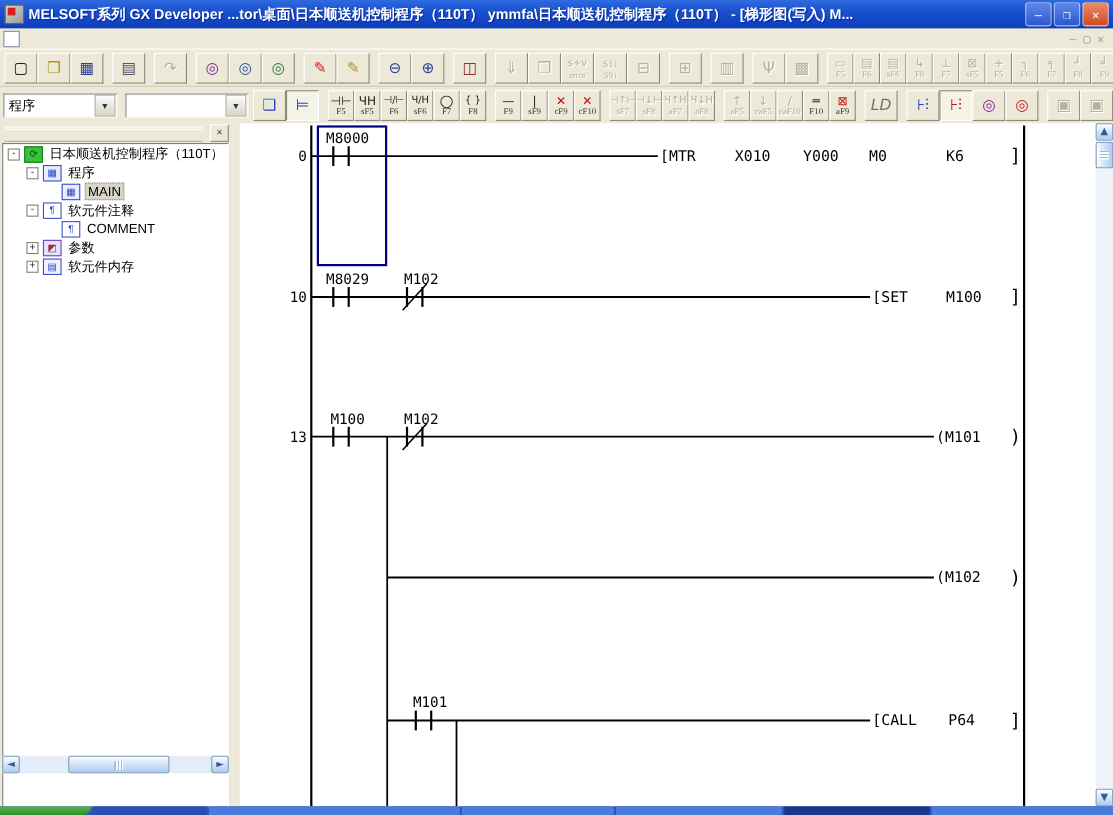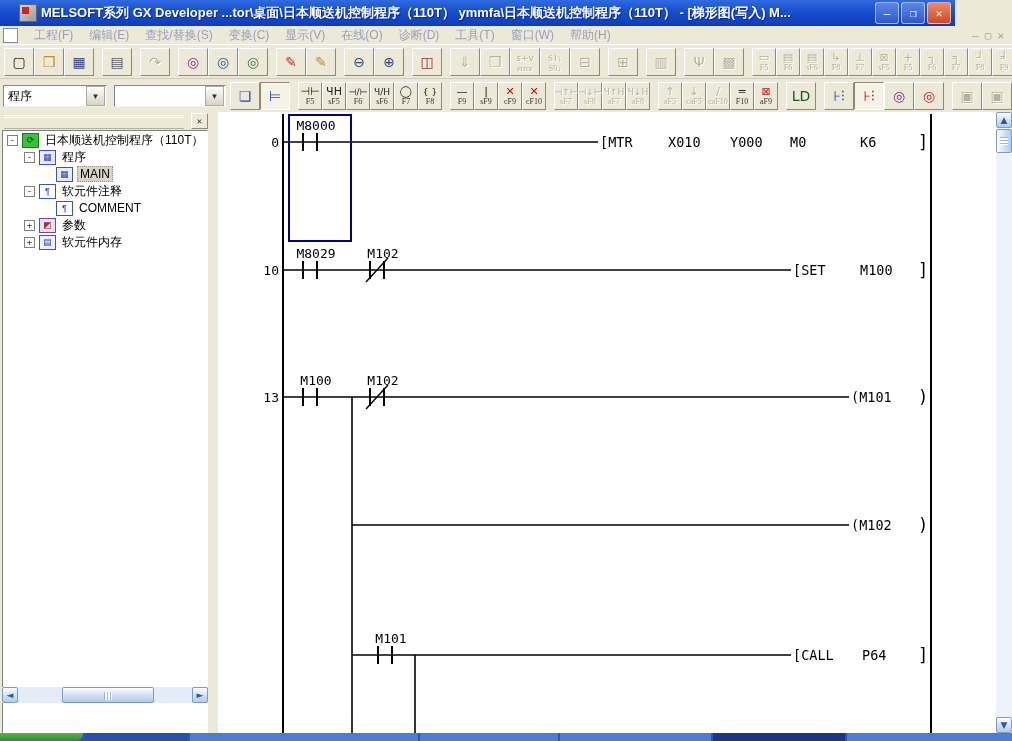--- a/index.html
+++ b/index.html
@@ -1,21 +1,21 @@
 <!DOCTYPE html>
 <html><head>
 <meta charset="utf-8">
 <style>
   html,body{margin:0;padding:0;background:#9a9a9a;}
   #app{position:relative;width:1012px;height:741px;overflow:hidden;
        font-family:"Liberation Sans",sans-serif;background:#ece9d8;}
   
-  #titlebar{position:absolute;left:0;top:0;width:940px;height:26px;
+  #titlebar{position:absolute;left:0;top:0;width:1012px;height:26px;
     background:linear-gradient(180deg,#2f6be0 0%,#1a50cf 40%,#0c3dbb 100%);
-    display:flex;align-items:center;color:#fff;padding-left:15px;}
+    display:flex;align-items:center;color:#fff;}
   #app-icon{width:16px;height:16px;margin:0 4px 0 4px;background:linear-gradient(135deg,#d6d6d6 0%,#9a9a9a 100%);
     border:1px solid #666;position:relative;}
   #app-icon:before{content:"";position:absolute;left:2px;top:2px;width:7px;height:7px;background:#d42222;}
   #title-text{font-size:13px;font-weight:bold;white-space:nowrap;overflow:hidden;flex:1;
     text-shadow:1px 1px 1px #03279a;}
   .wbtns{display:flex;gap:2px;margin-right:4px;}
   .wbtn{width:22px;height:20px;border-radius:3px;border:1px solid #ffffff88;
     background:linear-gradient(180deg,#5e86ea,#2c58cd);color:#fff;font-size:11px;
     display:flex;align-items:center;justify-content:center;font-family:"DejaVu Sans Mono",monospace;}
   .wbtn.close{background:linear-gradient(180deg,#ec8b66,#cf4a22);}
@@ -110,21 +110,20 @@
     <div id="title-text">MELSOFT系列 GX Developer ...tor\桌面\日本顺送机控制程序（110T） ymmfa\日本顺送机控制程序（110T） - [梯形图(写入)    M...</div>
     <div class="wbtns">
       <div class="wbtn">—</div>
       <div class="wbtn">❒</div>
       <div class="wbtn close">✕</div>
     </div>
   </div>
 
   <div id="menubar">
     <div id="child-icon"></div>
-    <span id="menu-items"><span class="menu-item">工程(F)</span><span class="menu-item">编辑(E)</span><span class="menu-item">查找/替换(S)</span><span class="menu-item">变换(C)</span><span class="menu-item">显示(V)</span><span class="menu-item">在线(O)</span><span class="menu-item">诊断(D)</span><span class="menu-item">工具(T)</span><span class="menu-item">窗口(W)</span><span class="menu-item">帮助(H)</span></span>
     <div id="menu-ctrls">
       <span>—</span>
       <span>▢</span>
       <span>✕</span>
     </div>
   </div>
 
   <div class="toolbar" id="toolbar1">
       <span class="tgroup">
         <div class="tbtn">
@@ -360,21 +359,21 @@
             <span class="g">═</span>
             <span class="l">F10</span>
           </div>
           <div class="tbtn fn">
             <span class="g" style="color: rgb(204, 17, 17);">⊠</span>
             <span class="l">aF9</span>
           </div>
         </span>
         <span class="tgroup">
           <div class="tbtn">
-            <span class="g" style="color: #14532d;">LD</span>
+            <span class="g" style="color: #737373; font-style: italic;">LD</span>
           </div>
         </span>
         <span class="tgroup">
           <div class="tbtn">
             <span class="g" style="color: rgb(39, 66, 192);">⊦⫶</span>
           </div>
           <div class="tbtn pressed">
             <span class="g" style="color: rgb(204, 17, 17);">⊦⫶</span>
           </div>
           <div class="tbtn">

